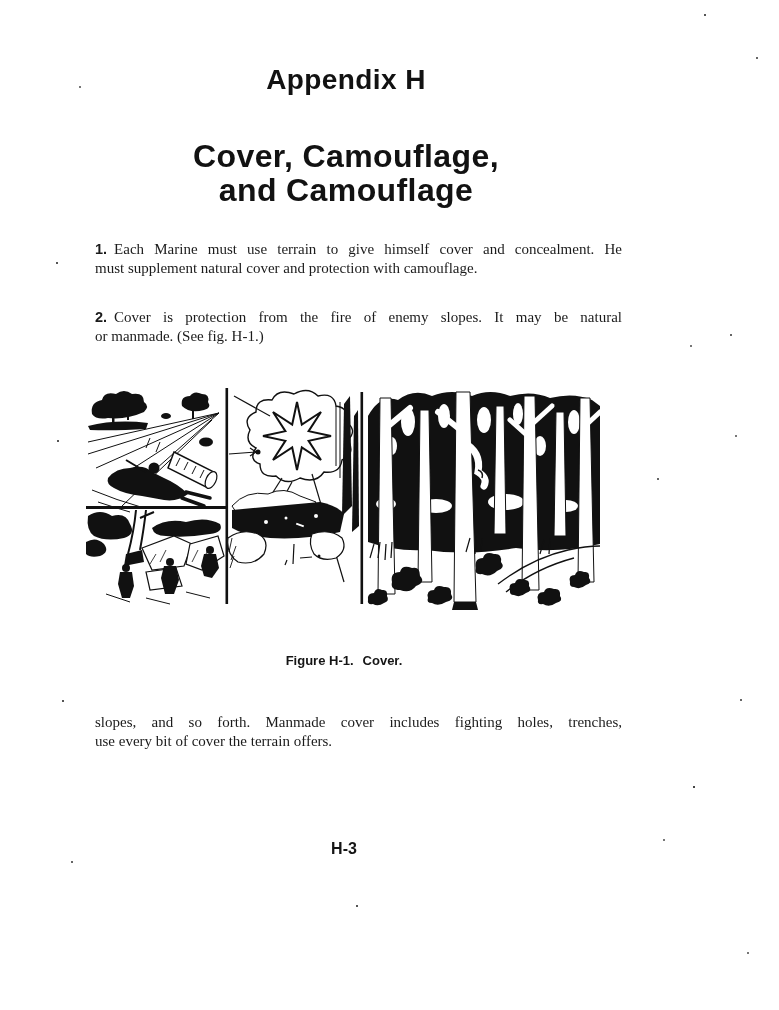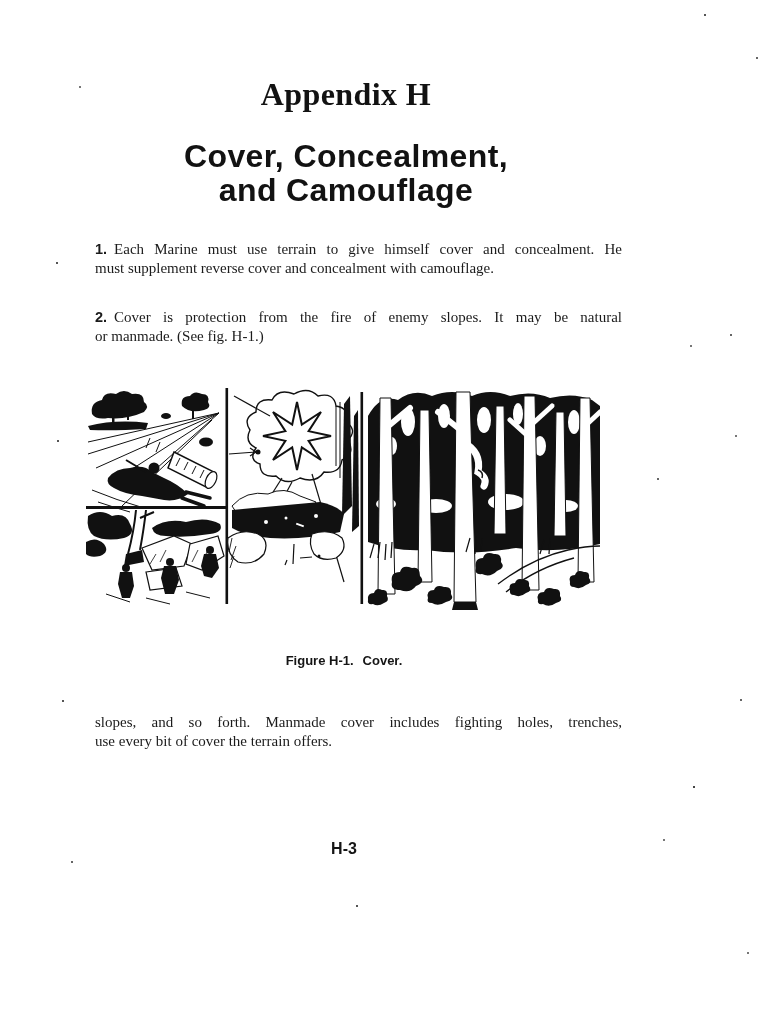--- a/index.html
+++ b/index.html
@@ -22,21 +22,21 @@
       radial-gradient(circle 1.2px at 72px 862px,#666 99%,transparent 100%),
       radial-gradient(circle 1.1px at 664px 840px,#777 99%,transparent 100%),
       radial-gradient(circle 1.3px at 357px 906px,#555 99%,transparent 100%),
       radial-gradient(circle 1.1px at 748px 953px,#777 99%,transparent 100%);
   }
   .heading{
     position:absolute;left:86px;width:520px;text-align:center;
     font-family:"Liberation Sans",sans-serif;font-weight:bold;color:#121212;
     letter-spacing:0.4px;
   }
-  .appendix{top:76px;font-size:32px;font-family:Liberation Serif, serif;}
+  .appendix{top:64px;font-size:28px;}
   .doc-title{top:139px;font-size:32px;line-height:34px;}
   .para{position:absolute;left:95px;width:527px;font-size:15px;line-height:18.8px;}
   .pline{text-align:justify;text-align-last:justify;white-space:nowrap;}
   .pline.last{text-align:left;text-align-last:left;white-space:normal;}
   .plabel{font-weight:bold;font-family:"Liberation Sans",sans-serif;font-size:14.5px;margin-right:7px;}
   .figure-wrap{position:absolute;left:86px;top:386px;width:516px;height:240px;}
   .caption{
     position:absolute;left:86px;top:653px;width:516px;text-align:center;
     font-family:"Liberation Sans",sans-serif;font-weight:bold;font-size:13px;color:#151515;
   }
@@ -48,27 +48,27 @@
   svg{display:block;}
 </style>
 </head>
 <body>
 
 <div class="page">
 
   <div class="heading appendix">Appendix H</div>
 
   <div class="heading doc-title">
-    <div>Cover, Concealment,</div>
+    <div>Cover, Camouflage,</div>
     <div>and Camouflage</div>
   </div>
 
   <div class="para" style="top:240px;">
     <div class="pline"><span class="plabel">1.</span><span>Each Marine must use terrain to give himself cover and concealment. He</span></div>
-    <div class="pline last">must supplement reverse cover and concealment with camouflage.</div>
+    <div class="pline last">must supplement natural cover and protection with camouflage.</div>
   </div>
 
   <div class="para" style="top:308px;">
     <div class="pline"><span class="plabel">2.</span><span>Cover is protection from the fire of enemy slopes. It may be natural</span></div>
     <div class="pline last">or manmade. (See fig. H-1.)</div>
   </div>
 
   <div class="figure-wrap">
     <svg width="516" height="240" viewBox="0 0 516 240" role="img" aria-label="Three-panel line drawing showing examples of cover: a Marine firing prone behind a fallen log, Marines taking cover in a rocky ravine, a Marine shielded behind rocks from an artillery burst in a tree, and a dense stand of trees.">
 

